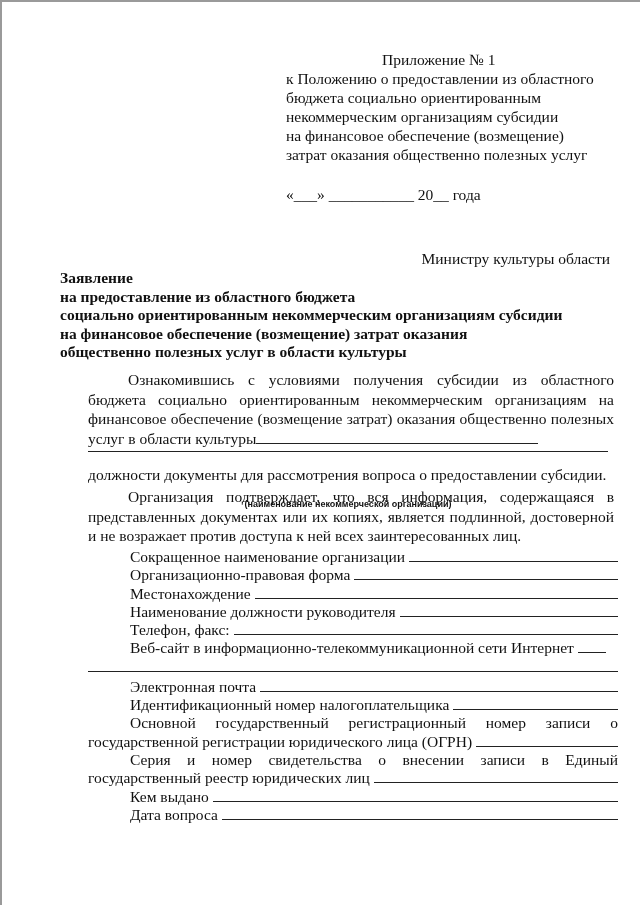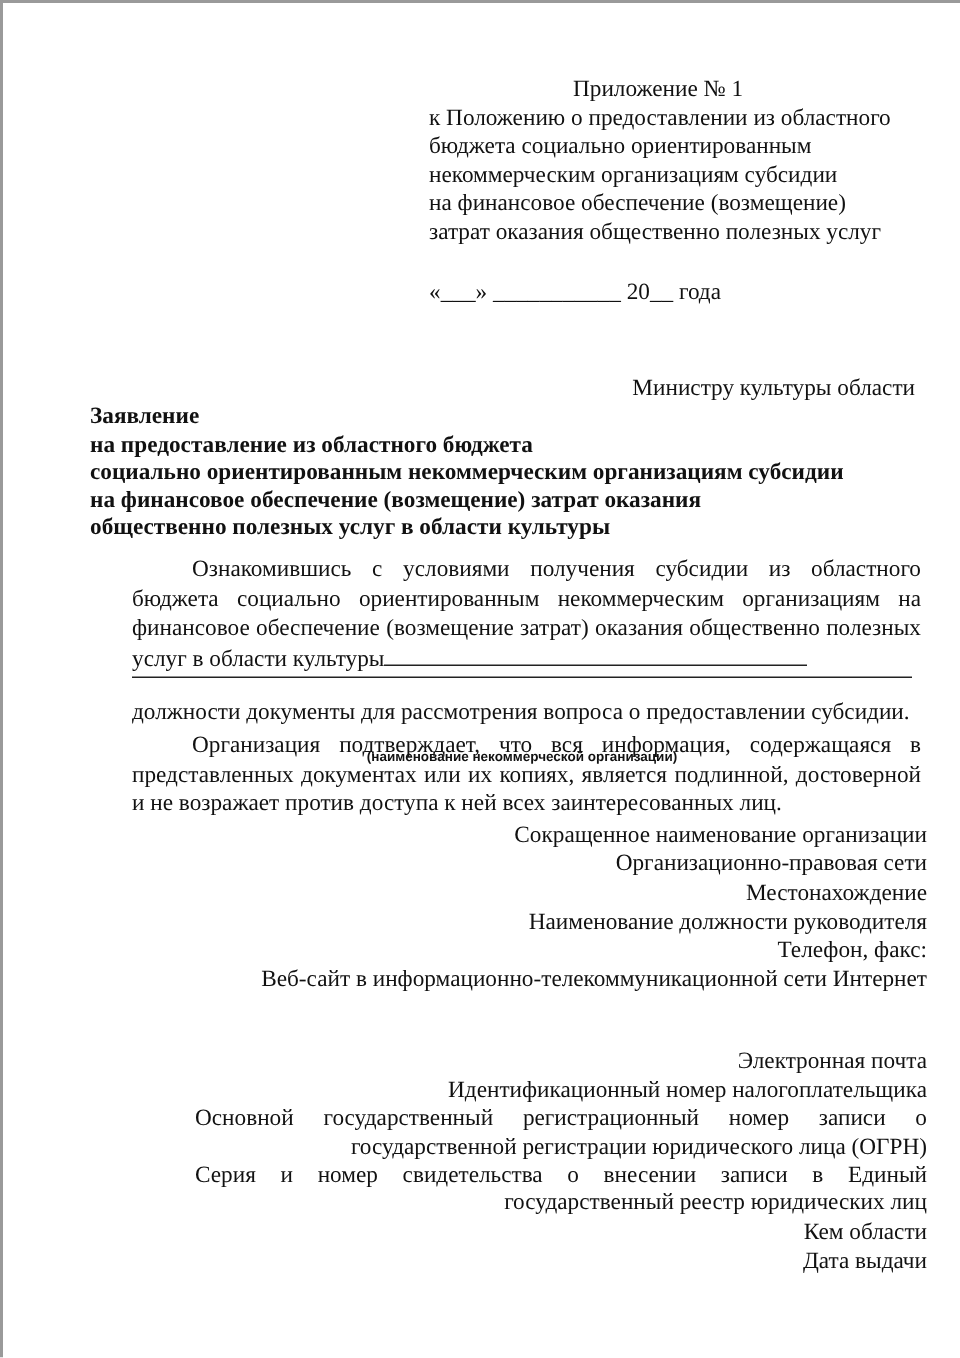--- a/index.html
+++ b/index.html
@@ -23,21 +23,21 @@
   .para { position: absolute; left: 88px; width: 526px; line-height: 19.5px; text-align: justify; }
   .para .indent { display: inline-block; width: 40px; }
   .p1 { top: 370px; }
   .fill { display: inline-block; border-bottom: 1px solid #222; vertical-align: baseline; height: 14px; }
   .full-line { position: absolute; left: 88px; top: 451px; width: 520px; border-bottom: 1px solid #222; }
   .caption { position: absolute; left: 88px; top: 451px; width: 520px; text-align: center; font-size: 9px; font-weight: bold; font-family: "Liberation Sans", sans-serif; margin-top: 48px; }
   .p2 { top: 465px; }
   .p3 { top: 487px; }
 
   .fields { position: absolute; left: 88px; top: 548px; width: 530px; line-height: 18.3px; }
-  .field { display: flex; align-items: flex-end; padding-left: 42px; white-space: nowrap; flex-direction: column; }
+  .field { display: flex; align-items: flex-start; padding-left: 42px; white-space: nowrap; }
   .field.noindent { padding-left: 0; }
   .field .line { flex: 1; border-bottom: 1px solid #222; margin-left: 4px; height: 13px; }
   .field .line.short { flex: 0 0 28px; }
   .just { text-align: justify; text-align-last: justify; padding-left: 42px; }
   .spacer { height: 6px; }
 </style>
 </head>
 <body>
 
 <div class="edge-top"></div>
@@ -73,21 +73,21 @@
 <div class="para p3">
   <span class="indent"></span><span>Организация подтверждает, что вся информация, содержащаяся в представленных документах или их копиях, является подлинной, достоверной и не возражает против доступа к ней всех заинтересованных лиц.</span>
 </div>
 
 <div class="fields">
   <div class="field">
     <span>Сокращенное наименование организации</span>
       <span class="line"></span>
   </div>
   <div class="field">
-    <span>Организационно-правовая сети</span>
+    <span>Организационно-правовая форма</span>
       <span class="line"></span>
   </div>
   <div class="field">
     <span>Местонахождение</span>
       <span class="line"></span>
   </div>
   <div class="field">
     <span>Наименование должности руководителя</span>
       <span class="line"></span>
   </div>
@@ -115,20 +115,20 @@
   <div class="field noindent">
     <span>государственной регистрации юридического лица (ОГРН)</span>
       <span class="line"></span>
   </div>
   <div class="just">Серия и номер свидетельства о внесении записи в Единый</div>
   <div class="field noindent">
     <span>государственный реестр юридических лиц</span>
       <span class="line"></span>
   </div>
   <div class="field">
-    <span>Кем области</span>
+    <span>Кем выдано</span>
       <span class="line"></span>
   </div>
   <div class="field">
-    <span>Дата выдачи</span>
+    <span>Дата вопроса</span>
       <span class="line"></span>
   </div>
 </div>
 
 </body></html>

